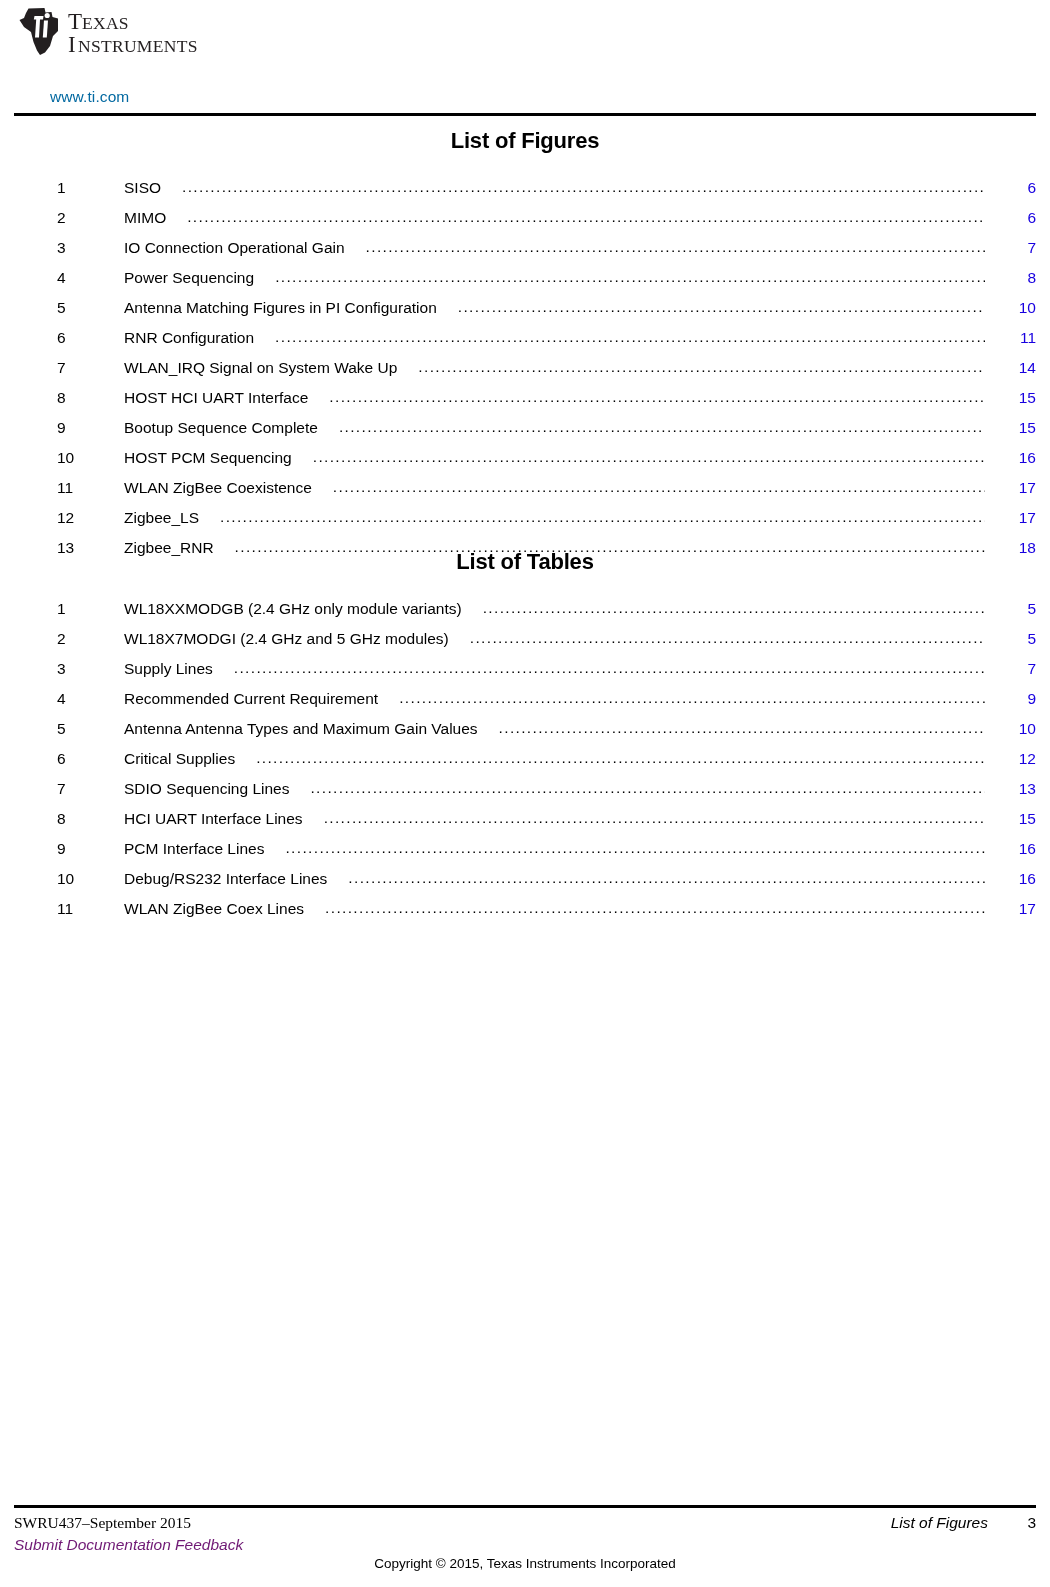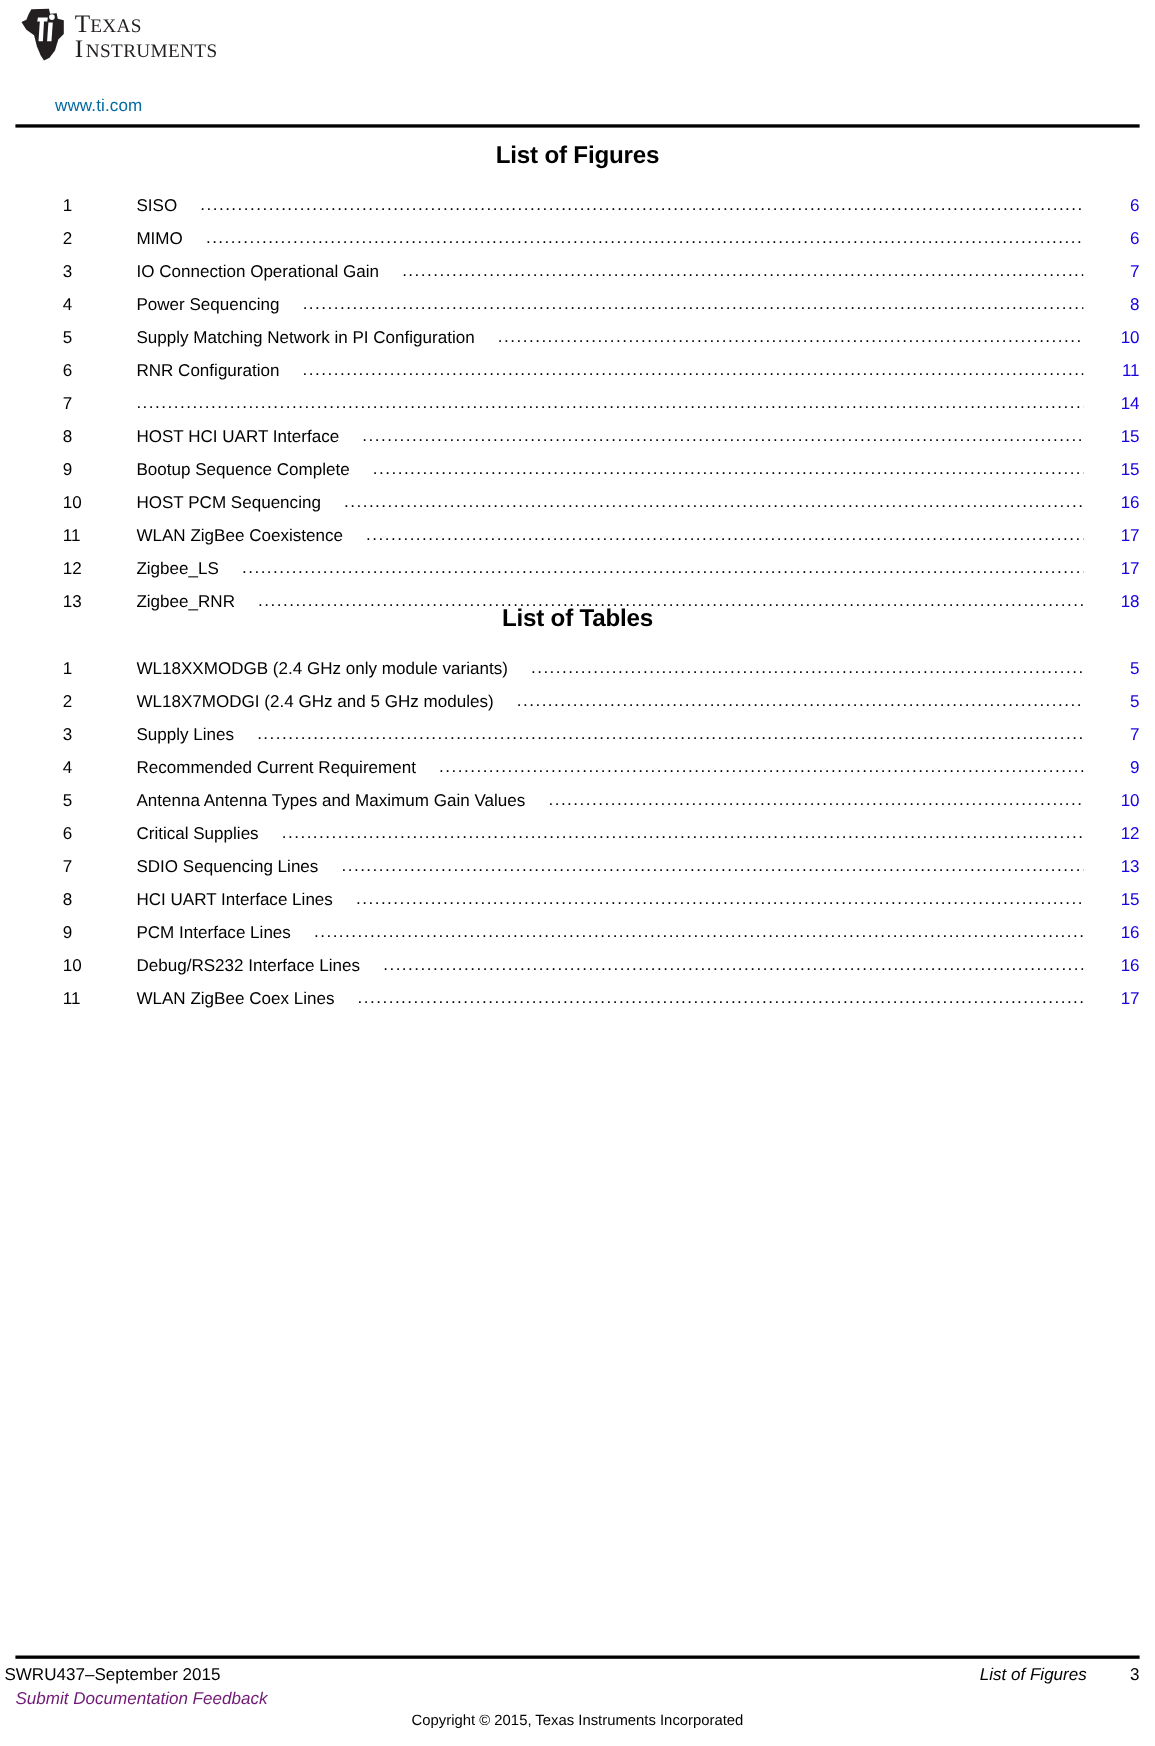--- a/index.html
+++ b/index.html
@@ -130,23 +130,24 @@
   #footer-rule {
     position: absolute;
     left: 14px;
     top: 0;
     width: 1022px;
     height: 3px;
     background: #000;
   }
   #footer-doc-id {
     position: absolute;
-    left: 4px;
+    left: 14px;
     top: 9px;
     font-size: 15.5px;
+    font-family: Liberation Serif, serif;
   }
   #footer-feedback {
     position: absolute;
     left: 14px;
     top: 31px;
     font-size: 15.5px;
     font-style: italic;
     color: #701a75;
     cursor: pointer;
   }
@@ -235,36 +236,37 @@
       <span class="toc-num">4</span>
       <span class="toc-label-wrap">
         <span class="toc-label">Power Sequencing</span>
         <span class="toc-leader">....................................................................................................................................................................................................................................................................</span>
         <span class="toc-page">8</span>
       </span>
     </div>
     <div class="toc-row">
       <span class="toc-num">5</span>
       <span class="toc-label-wrap">
-        <span class="toc-label">Supply Matching Network in PI Configuration</span>
+        <span class="toc-label">Antenna Matching Figures in PI Configuration</span>
         <span class="toc-leader">....................................................................................................................................................................................................................................................................</span>
         <span class="toc-page">10</span>
       </span>
     </div>
     <div class="toc-row">
       <span class="toc-num">6</span>
       <span class="toc-label-wrap">
         <span class="toc-label">RNR Configuration</span>
         <span class="toc-leader">....................................................................................................................................................................................................................................................................</span>
         <span class="toc-page">11</span>
       </span>
     </div>
     <div class="toc-row">
       <span class="toc-num">7</span>
       <span class="toc-label-wrap">
+        <span class="toc-label">WLAN_IRQ Signal on System Wake Up</span>
         <span class="toc-leader">....................................................................................................................................................................................................................................................................</span>
         <span class="toc-page">14</span>
       </span>
     </div>
     <div class="toc-row">
       <span class="toc-num">8</span>
       <span class="toc-label-wrap">
         <span class="toc-label">HOST HCI UART Interface</span>
         <span class="toc-leader">....................................................................................................................................................................................................................................................................</span>
         <span class="toc-page">15</span>

